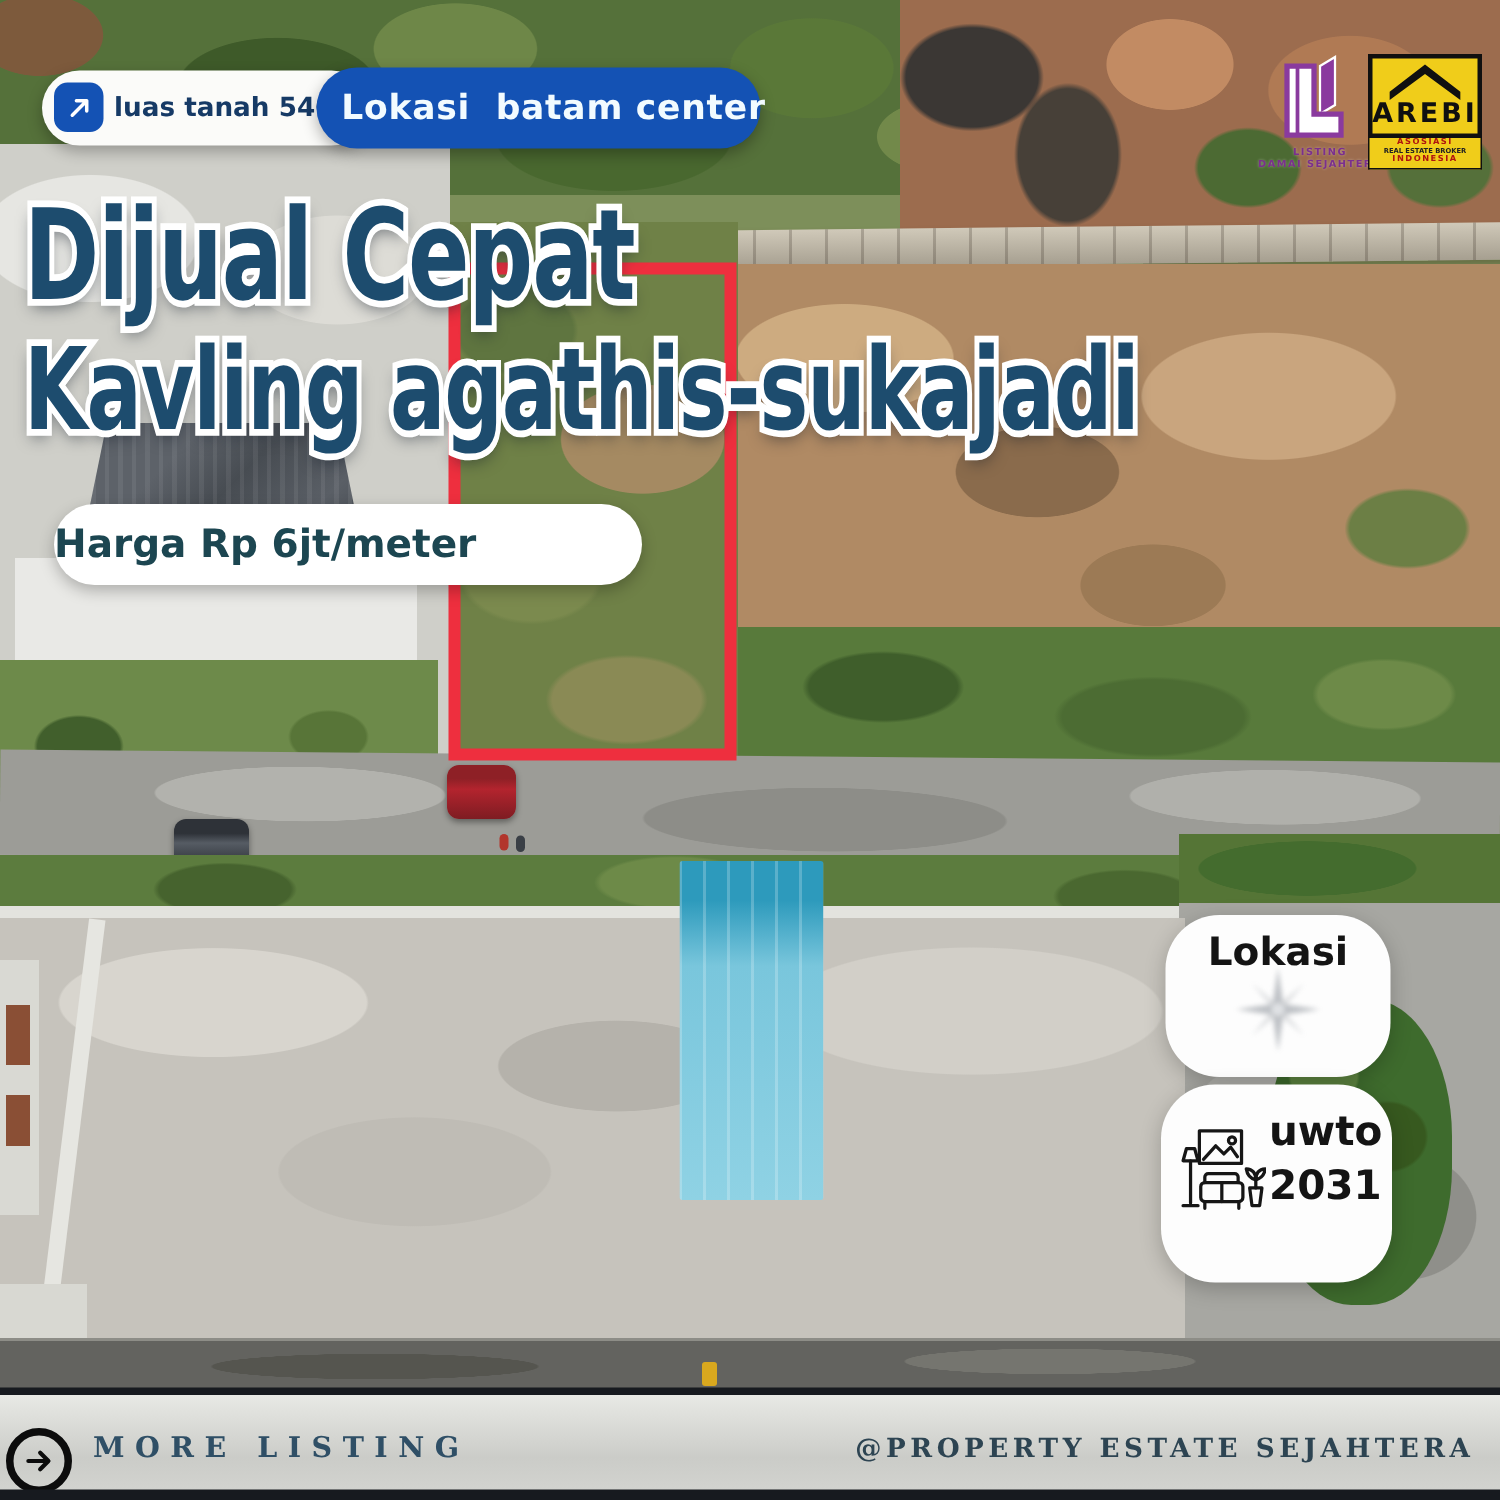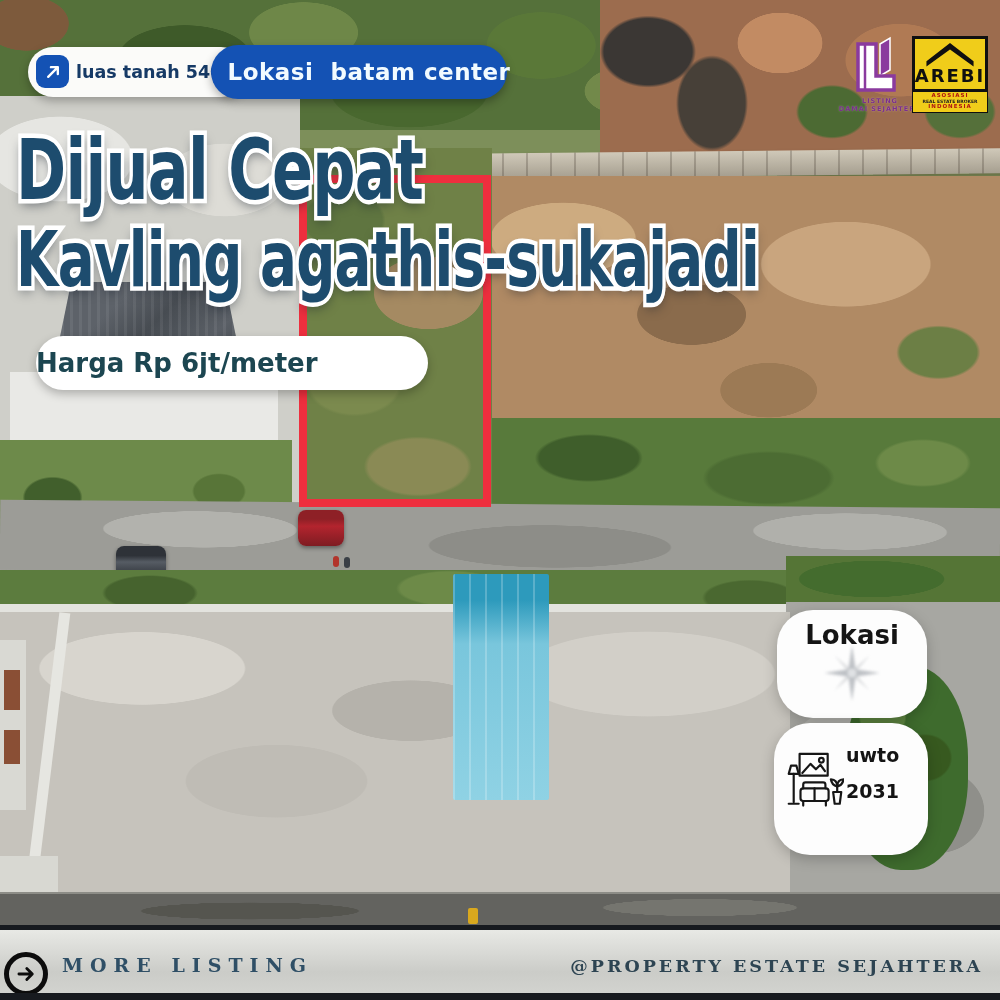--- a/index.html
+++ b/index.html
@@ -163,21 +163,21 @@
     box-shadow:0 4px 10px rgba(0,0,0,.25);z-index:12;display:flex;align-items:center;justify-content:flex-start;}
   .price-pill span{color:#1c4651;font-size:26px;font-weight:700;}
 
   .card{background:#fdfdfd;border-radius:36px;box-shadow:0 4px 14px rgba(0,0,0,.22);z-index:12;}
   .card-direction{left:777px;top:610px;width:150px;height:108px;text-align:center;}
   .card-direction .lbl{display:block;margin-top:10px;font-size:26px;font-weight:700;color:#141414;}
   .compass{position:absolute;left:44px;top:32px;opacity:.55;}
   .card-uwto{left:774px;top:723px;width:154px;height:132px;}
   .uwto-icon{position:absolute;left:12px;top:28px;}
   .uwto-text{position:absolute;left:72px;top:14px;text-align:left;color:#141414;
-    font-size:19px;font-weight:700;line-height:36px;}
+    font-size:27px;font-weight:700;line-height:36px;}
 
   
   .footer{left:0;top:925px;width:1000px;height:75px;z-index:20;box-sizing:border-box;
     background:linear-gradient(180deg,#e8e9e5,#cbccc8 60%,#d4d5d1);border-top:5px solid #171a1f;}
   .footer-bottom-band{position:absolute;left:0;bottom:0;width:100%;height:7px;background:#171a1f;}
   .circle-arrow{position:absolute;left:4px;top:22px;width:34px;height:34px;border-radius:50%;
     border:5px solid #0c0c0c;display:flex;align-items:center;justify-content:center;}
   .more-listing{position:absolute;left:62px;top:24px;font-family:"DejaVu Serif",serif;
     font-size:19px;font-weight:700;letter-spacing:7px;color:#2f4f66;}
   .handle{position:absolute;right:17px;top:26px;font-family:"DejaVu Serif",serif;

